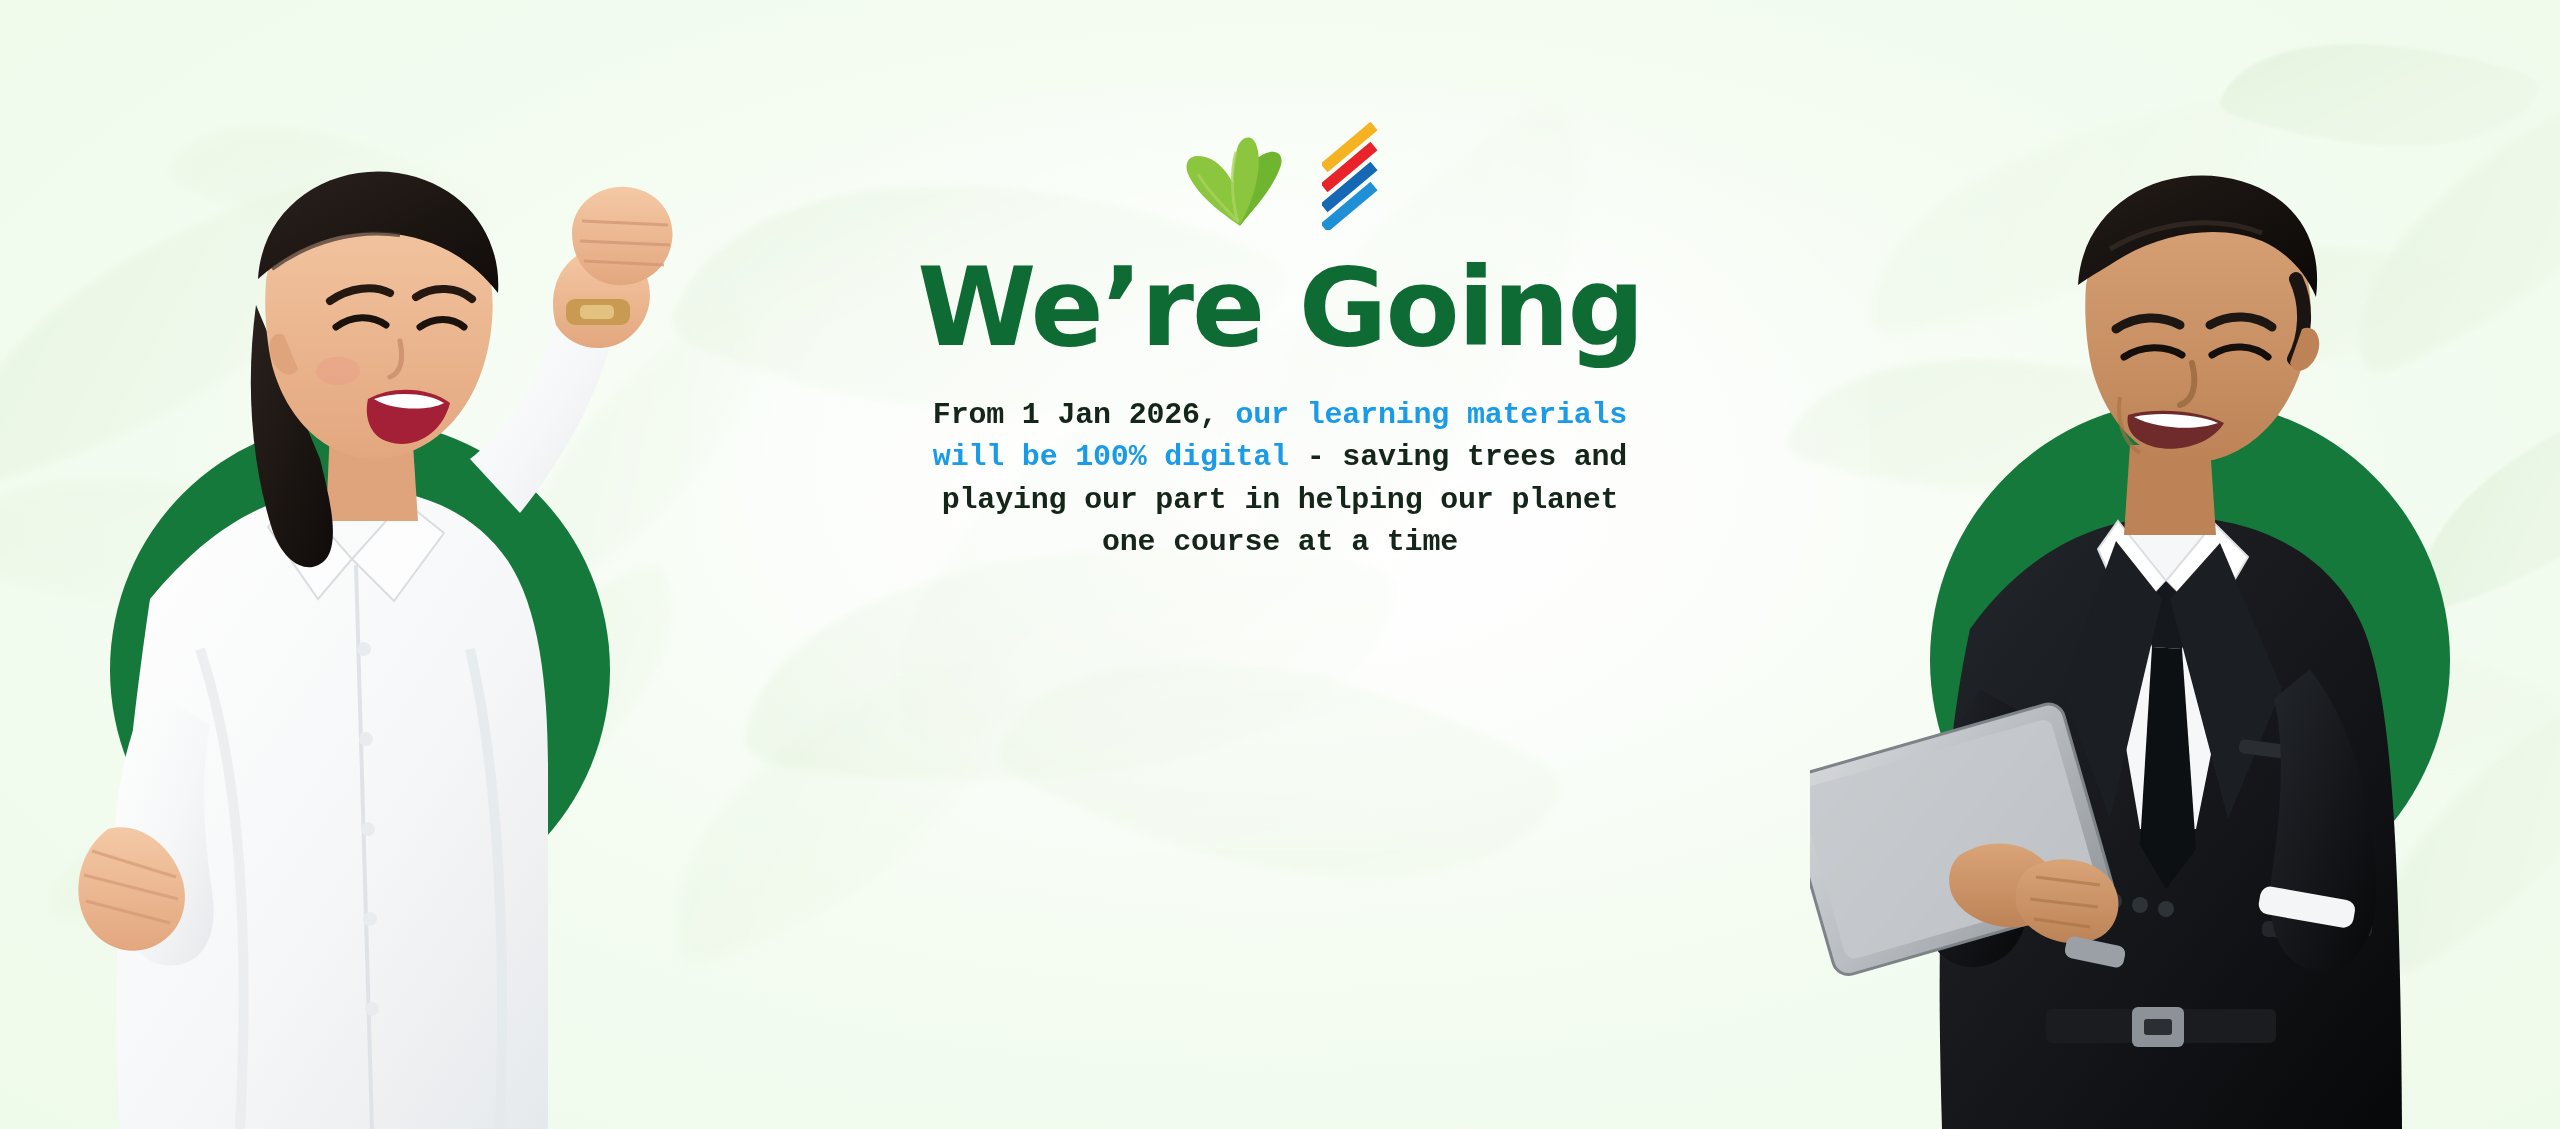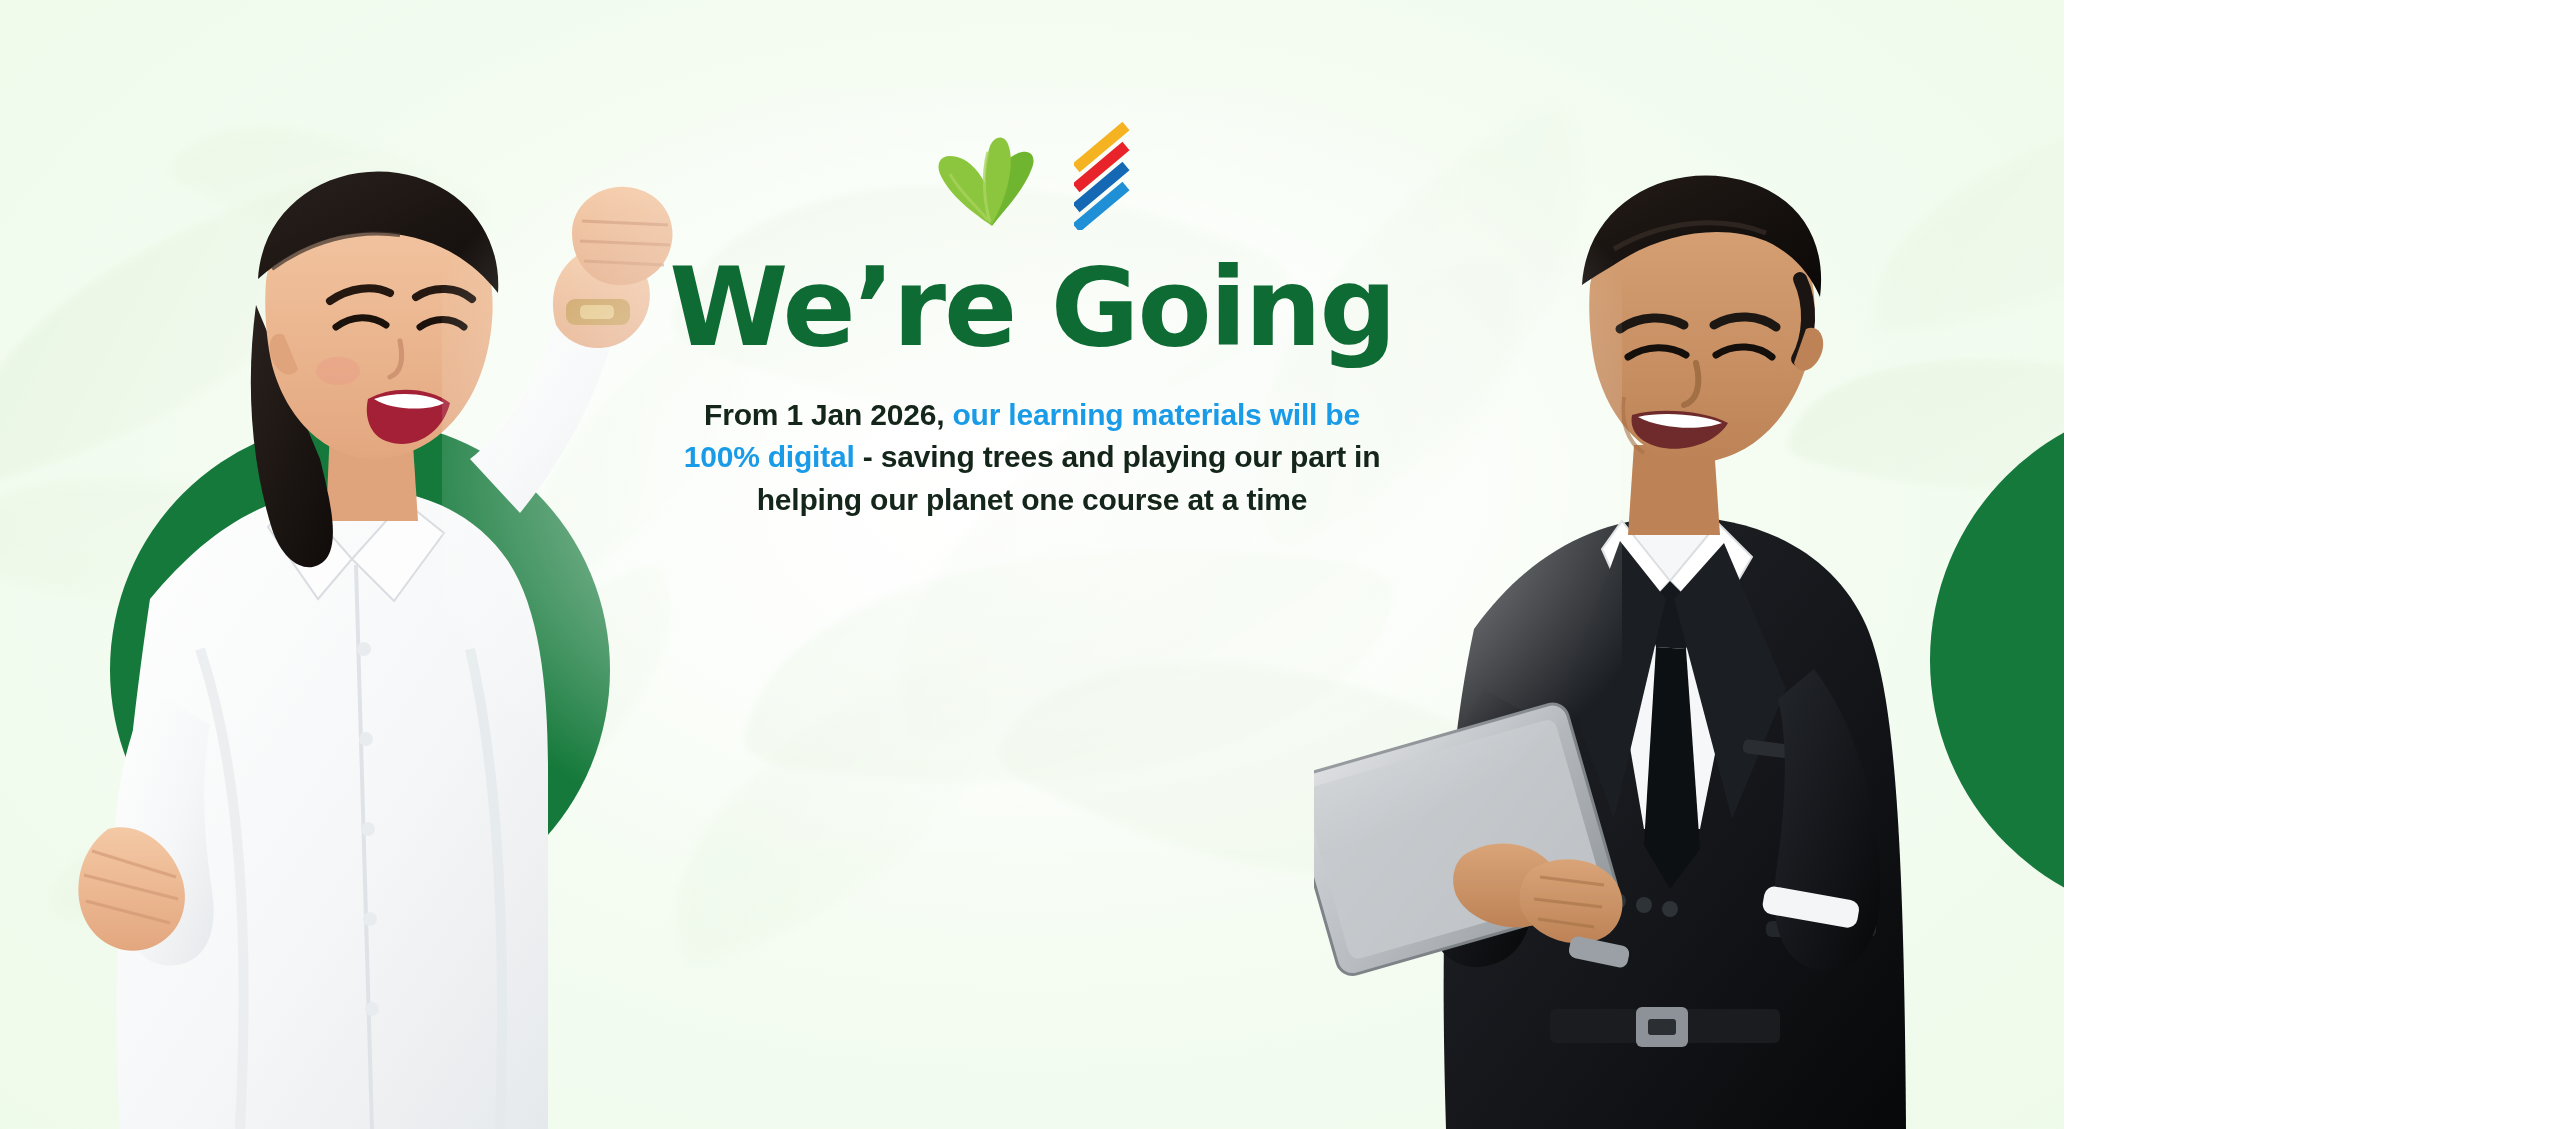--- a/index.html
+++ b/index.html
@@ -5,21 +5,21 @@
 <style>
   html, body {
     margin: 0;
     padding: 0;
     background: #ffffff;
   }
   * { box-sizing: border-box; }
 
   .banner {
     position: relative;
-    width: 2064px;
+    width: 2560px;
     height: 1129px;
     overflow: hidden;
     font-family: "Liberation Sans", sans-serif;
     background:
       radial-gradient(ellipse 70% 80% at 50% 45%, #ffffff 0%, #f4fcf1 55%, #eefaea 100%),
       linear-gradient(90deg, #fbfffa 0%, #f1fbee 30%, #effaec 50%, #f1fbee 70%, #f6fef4 100%);
   }
 
   
   .leaf-layer {
@@ -119,21 +119,21 @@
     line-height: 1.02;
     letter-spacing: 1px;
     color: #1ea24b;
     margin: 4px 0 0 0;
     white-space: nowrap;
   }
 
   .subtitle {
     margin: 34px auto 0;
     width: 700px;
-    font-family: Liberation Sans, sans-serif;
+    font-family: Liberation Mono, monospace;
     font-weight: 700;
     font-size: 30px;
     line-height: 1.42;
     color: #14251a;
     letter-spacing: -.2px;
   }
   .subtitle .hl { color: #1a9be8; }
 
   
   .text-scrim {

